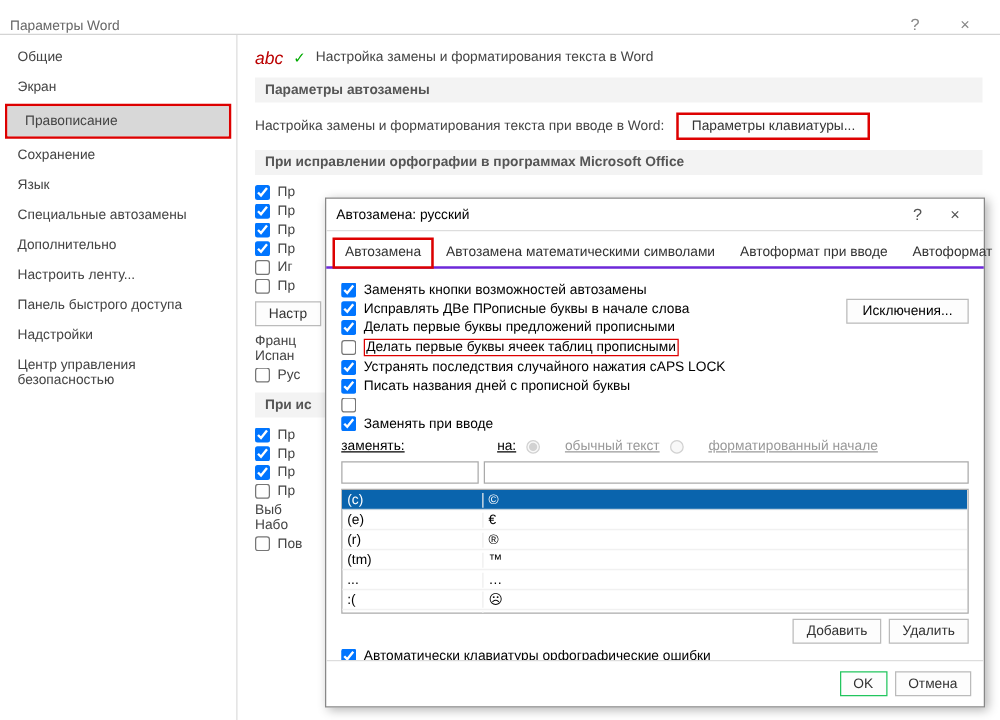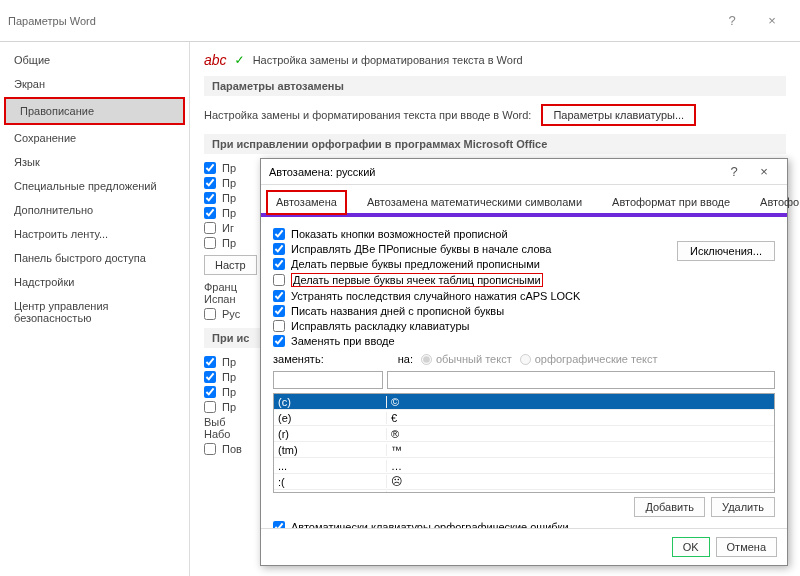--- a/index.html
+++ b/index.html
@@ -1,17 +1,17 @@
 <!DOCTYPE html>
 <html><head>
 <meta charset="utf-8">
 <style>
 *{box-sizing:border-box;font-family:"Segoe UI",Tahoma,sans-serif;font-size:11px;margin:0;padding:0}
 body{background:#fff;width:800px;height:576px;overflow:hidden;position:relative}
-.titlebar{height:42px;background:#fff;border-bottom:1px solid #d4d4d4;display:flex;align-items:center;padding:0 8px;color:#666}
+.titlebar{height:28px;background:#fff;border-bottom:1px solid #d4d4d4;display:flex;align-items:flex-end;padding:0 8px;color:#666}
 .titlebar .sp{flex:1}
 .tbtn{width:40px;text-align:center;color:#888;font-size:13px}
 .main{display:flex;height:550px}
 .sidebar{width:190px;border-right:1px solid #ddd;padding:6px 0}
 .side-item{padding:6px 14px;color:#444;cursor:default}
 .side-item.sel{background:#d8d8d8}
 .hl-red{border:2px solid #d00;margin:1px 4px}
 .content{flex:1;padding:10px 14px;color:#444;position:relative}
 .abc{display:flex;align-items:center;gap:8px;margin-bottom:0}
 .abc-ico{color:#b00;font-style:italic;font-size:14px}
@@ -19,30 +19,30 @@
 .sect-hd{background:#f3f3f3;padding:4px 8px;font-weight:bold;color:#555;margin:8px 0}
 .row{display:flex;align-items:center;gap:10px;margin:6px 0}
 .btn{background:#fdfdfd;border:1px solid #bbb;padding:3px 10px;color:#333}
 .btn.hl{border:2px solid #d00}
 .chk{display:flex;align-items:center;gap:6px;margin:3px 0}
 .chk input{width:12px;height:12px}
 .dialog{position:absolute;left:260px;top:158px;width:528px;height:408px;background:#fff;border:1px solid #888;box-shadow:2px 2px 8px rgba(0,0,0,.3);display:flex;flex-direction:column}
 .dlg-title{height:26px;display:flex;align-items:center;padding:0 8px;border-bottom:1px solid #ddd}
 .dlg-title .sp{flex:1}
 .dbtn{width:30px;text-align:center;color:#555;font-size:13px}
-.tabs{display:flex;border-bottom:4px solid #6d28d9;padding:6px 6px 0 6px;gap:12px}
+.tabs{display:flex;border-bottom:2px solid #6d28d9;padding:6px 6px 0 6px;gap:2px}
 .tab{padding:4px 8px;border:1px solid transparent;color:#333;white-space:nowrap}
 .tab.act{border:1px solid #ccc;border-bottom:1px solid #fff;background:#fff;margin-bottom:-1px}
 .tab.hl{outline:2px solid #d00;outline-offset:-1px}
 .dlg-body{flex:1;padding:8px 12px;overflow:hidden;position:relative}
 .excl-btn{position:absolute;right:12px;top:24px;background:#fdfdfd;border:1px solid #bbb;padding:3px 12px}
 .chk.hl label{border:1.5px solid #d00;padding:0 1px}
 .replace-row{display:flex;align-items:center;gap:8px;margin:6px 0}
-.replace-row span{}
-.radio{display:inline-flex;align-items:flex-end;gap:4px;color:#999}
+.replace-row span{text-decoration:underline}
+.radio{display:inline-flex;align-items:flex-end;gap:20px;color:#999}
 .radio input{width:11px;height:11px}
 .twoinput{display:flex;gap:4px;margin:4px 0}
 .twoinput input{border:1px solid #aaa;height:18px;padding:0 4px}
 .twoinput input:first-child{width:110px}
 .twoinput input:last-child{flex:1}
 .list{border:1px solid #aaa;height:100px;margin:4px 0;overflow-y:scroll}
 .lrow{display:flex;border-bottom:1px solid #eee;height:16px;align-items:center}
 .lrow.sel{background:#0a64ad;color:#fff}
 .lrow span:first-child{width:112px;padding-left:4px}
 .lrow span:last-child{flex:1;padding-left:4px;border-left:1px solid #eee}
@@ -62,21 +62,21 @@
 
 <div class="main">
   <div class="sidebar">
     <div class="side-item">Общие</div>
     <div class="side-item">Экран</div>
     <div class="hl-red">
         <div class="side-item sel">Правописание</div>
       </div>
     <div class="side-item">Сохранение</div>
     <div class="side-item">Язык</div>
-    <div class="side-item">Специальные предложений</div>
+    <div class="side-item">Специальные автозамены</div>
     <div class="side-item">Дополнительно</div>
     <div class="side-item">Настроить ленту...</div>
     <div class="side-item">Панель быстрого доступа</div>
     <div class="side-item">Надстройки</div>
     <div class="side-item">Центр управления безопасностью</div>
   </div>
 
   <div class="content">
     <div class="abc">
       <span class="abc-ico">abc</span>
@@ -160,21 +160,21 @@
     <div class="tab">Автозамена математическими символами</div>
     <div class="tab">Автоформат при вводе</div>
     <div class="tab">Автоформат</div>
     <div class="tab">Действия</div>
   </div>
   <div class="dlg-body">
     <button class="excl-btn">Исключения...</button>
     <div id="dlg-checks">
         <div class="chk">
           <input type="checkbox" checked="" style="">
-          <label>Показать кнопки возможностей прописной</label>
+          <label>Заменять кнопки возможностей автозамены</label>
         </div>
         <div class="chk">
           <input type="checkbox" checked="" style="">
           <label>Исправлять ДВе ПРописные буквы в начале слова</label>
         </div>
         <div class="chk">
           <input type="checkbox" checked="" style="">
           <label>Делать первые буквы предложений прописными</label>
         </div>
         <div class="chk hl">
@@ -184,37 +184,36 @@
         <div class="chk">
           <input type="checkbox" checked="" style="">
           <label>Устранять последствия случайного нажатия cAPS LOCK</label>
         </div>
         <div class="chk">
           <input type="checkbox" checked="" style="">
           <label>Писать названия дней с прописной буквы</label>
         </div>
         <div class="chk">
           <input type="checkbox" style="">
-          <label>Исправлять раскладку клавиатуры</label>
         </div>
         <div class="chk">
           <input type="checkbox" checked="" style="">
           <label>Заменять при вводе</label>
         </div>
       </div>
     <div class="replace-row">
       <span>заменять:</span>
       <span style="margin-left:66px">на:</span>
       <label class="radio">
           <input type="radio" checked="" disabled="" style="">
           <span>обычный текст</span>
         </label>
       <label class="radio">
           <input type="radio" disabled="" style="">
-          <span>орфографические текст</span>
+          <span>форматированный начале</span>
         </label>
     </div>
     <div class="twoinput">
       <input style="">
       <input style="">
     </div>
     <div class="list" id="dlg-list">
         <div class="lrow sel">
           <span>(c)</span>
           <span>©</span>

